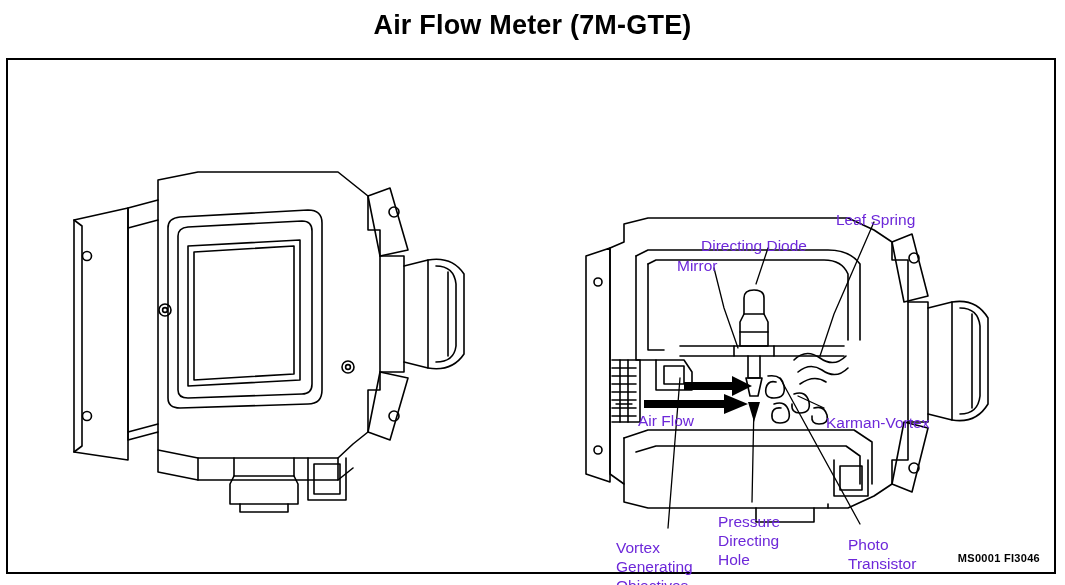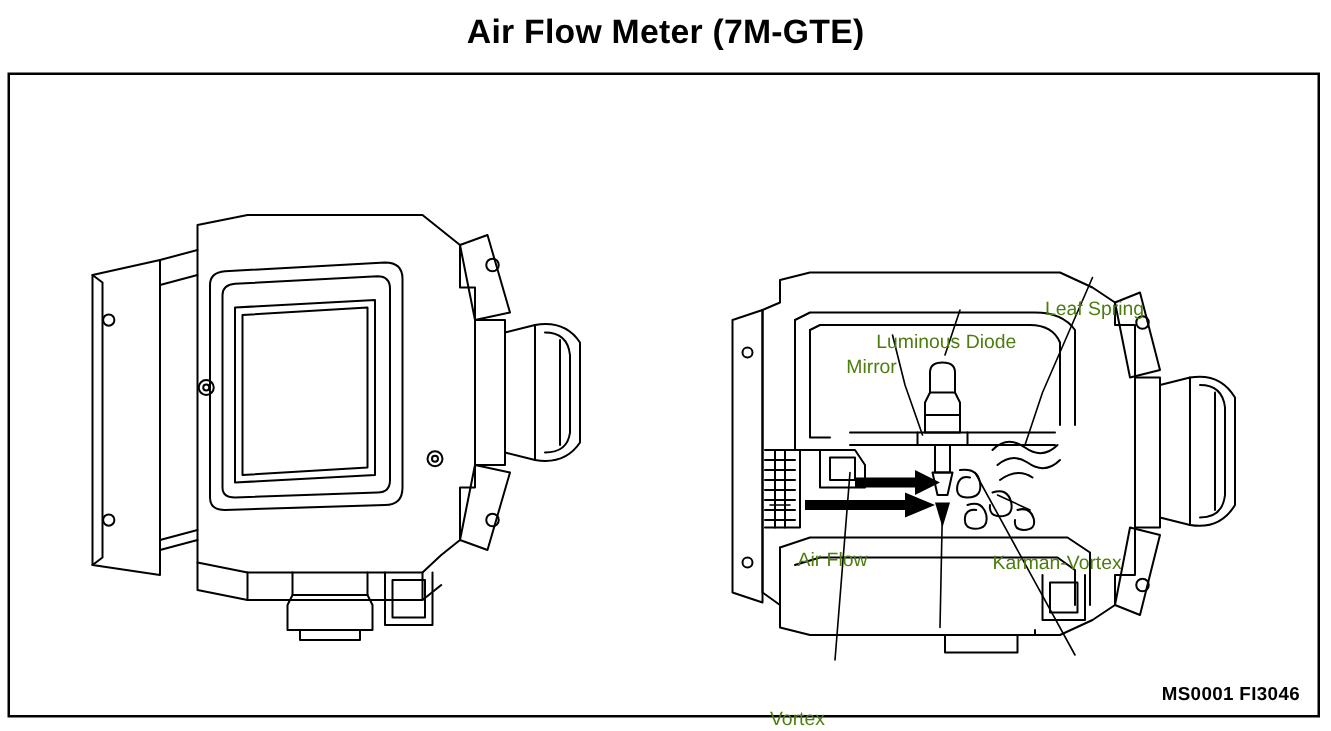--- a/index.html
+++ b/index.html
@@ -43,28 +43,27 @@
   #figure-svg {
     position: absolute;
     left: 0;
     top: 0;
   }
   .lbl {
     position: absolute;
     font-size: 15.5px;
     line-height: 19px;
     white-space: pre;
-    color: #4d7c0f;
-    margin-top: 28px;
+    color: #6d28d9;
   }
   #figure-code {
     position: absolute;
     right: 14px;
     bottom: 8px;
-    font-size: 15px;
+    font-size: 11px;
     font-weight: bold;
     letter-spacing: 0.3px;
   }
 </style>
 </head>
 <body>
 
 <div id="page">
 
   <div id="page-title">Air Flow Meter (7M-GTE)</div>
@@ -210,24 +209,29 @@
           <path d="M852,464 L772,318"></path>
 
           <path d="M660,468 L672,318"></path>
 
           <path d="M624,344 L608,344"></path>
         </g>
       </g>
     </svg>
 
     <div class="lbl" style="left:828px; top:150px;">Leaf Spring</div>
-    <div class="lbl" style="left:693px; top:176px;">Luminous Diode</div>
+    <div class="lbl" style="left:693px; top:176px;">Directing Diode</div>
     <div class="lbl" style="left:669px; top:196px;text-align:right;">Mirror</div>
     <div class="lbl" style="left:630px; top:351px;text-align:center;">Air Flow</div>
-    <div class="lbl" style="left:786px; top:353px;">Karman-Vortex</div>
+    <div class="lbl" style="left:818px; top:353px;">Karman-Vortex</div>
+    <div class="lbl" style="left:710px; top:452px;">Pressure
+Directing
+Hole</div>
+    <div class="lbl" style="left:840px; top:475px;">Photo
+Transistor</div>
     <div class="lbl" style="left:608px; top:478px;">Vortex
 Generating
 Objectives</div>
 
     <div id="figure-code">MS0001 FI3046</div>
   </div>
 
 </div>
 
 </body></html>

